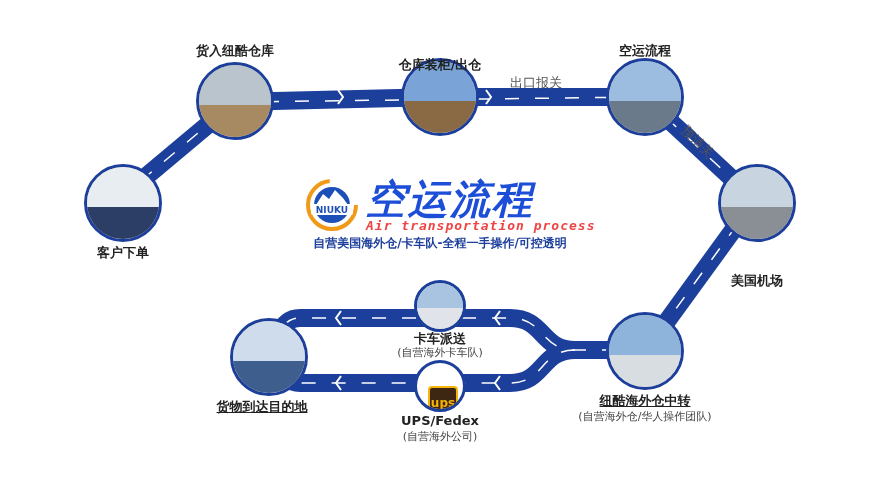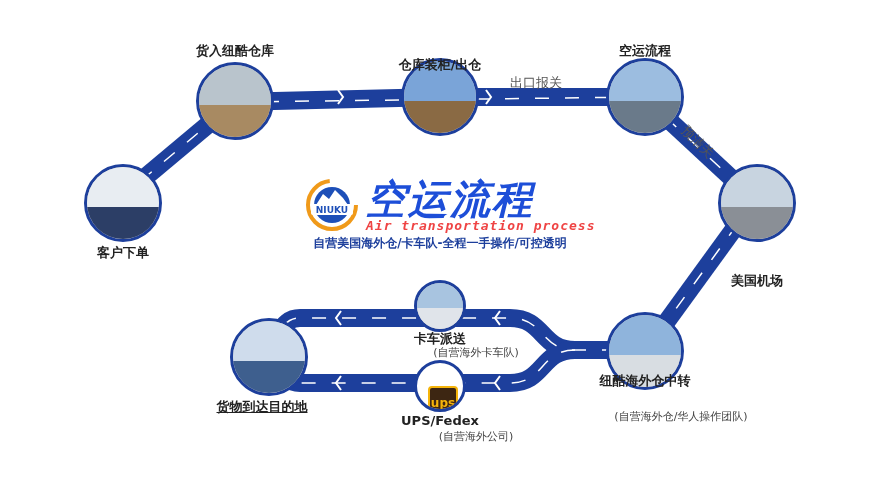--- a/index.html
+++ b/index.html
@@ -2,21 +2,21 @@
 <html><head>
 <meta charset="utf-8">
 <style>
   html,body{margin:0;padding:0;background:#fff;}
   body{width:880px;height:482px;position:relative;overflow:hidden;font-family:"DejaVu Sans","Liberation Sans",sans-serif;}
   #road{position:absolute;left:0;top:0;width:880px;height:482px;}
   .node{position:absolute;width:78px;height:78px;border-radius:50%;border:3px solid #1d3f9c;box-sizing:border-box;overflow:hidden;background:#ccc;}
   .node .sky{position:absolute;left:0;top:0;width:100%;height:55%;}
   .node .ground{position:absolute;left:0;bottom:0;width:100%;height:45%;}
   .lbl{position:absolute;font-size:13px;color:#222;white-space:nowrap;transform:translateX(-50%);font-weight:bold;}
-  .sub{position:absolute;font-size:11px;color:#444;white-space:nowrap;transform:translateX(-50%);margin-left:36px;}
+  .sub{position:absolute;font-size:11px;color:#444;white-space:nowrap;transform:translateX(-50%);}
   .road-lbl{position:absolute;font-size:13px;color:#555;white-space:nowrap;}
   #logo{position:absolute;left:305px;top:178px;width:54px;height:54px;}
   #title{position:absolute;left:366px;top:172px;font-size:40px;font-weight:bold;font-style:italic;color:#1d4ed8;letter-spacing:2px;}
   #title-en{position:absolute;left:366px;top:218px;font-size:13px;font-style:italic;font-weight:bold;color:#ef4444;letter-spacing:1px;font-family:"DejaVu Sans Mono",monospace;}
   #tagline{position:absolute;left:440px;top:235px;transform:translateX(-50%);font-size:12px;font-weight:bold;color:#1d3f9c;white-space:nowrap;}
 </style>
 </head>
 <body>
 
 <svg id="road" viewBox="0 0 880 482">
@@ -74,21 +74,21 @@
 <div class="node" style="left:718px;top:164px;">
   <div class="sky" style="background:#c8d4e0"></div>
     <div class="ground" style="background:#8a8f96"></div>
 </div>
 <div class="lbl" style="left:757px;top:244px;margin-top:28px;">美国机场</div>
 
 <div class="node" style="left:606px;top:312px;">
   <div class="sky" style="background:#8fb4dc"></div>
     <div class="ground" style="background:#d8dde2"></div>
 </div>
-<div class="lbl" style="left:645px;top:372px;">纽酷海外仓中转</div>
+<div class="lbl" style="left:645px;top:392px;text-decoration:underline;">纽酷海外仓中转</div>
 <div class="sub" style="left:645px;top:409px;">(自营海外仓/华人操作团队)</div>
 
 <div class="node" style="left:414px;top:280px;width:52px;height:52px;">
   <div class="sky" style="background:#a8c4e0"></div>
     <div class="ground" style="background:#e0e4ea"></div>
 </div>
 <div class="lbl" style="left:440px;top:330px;">卡车派送</div>
 <div class="sub" style="left:440px;top:345px;">(自营海外卡车队)</div>
 
 <div class="node" style="left:414px;top:360px;width:52px;height:52px;background:#fff;">

